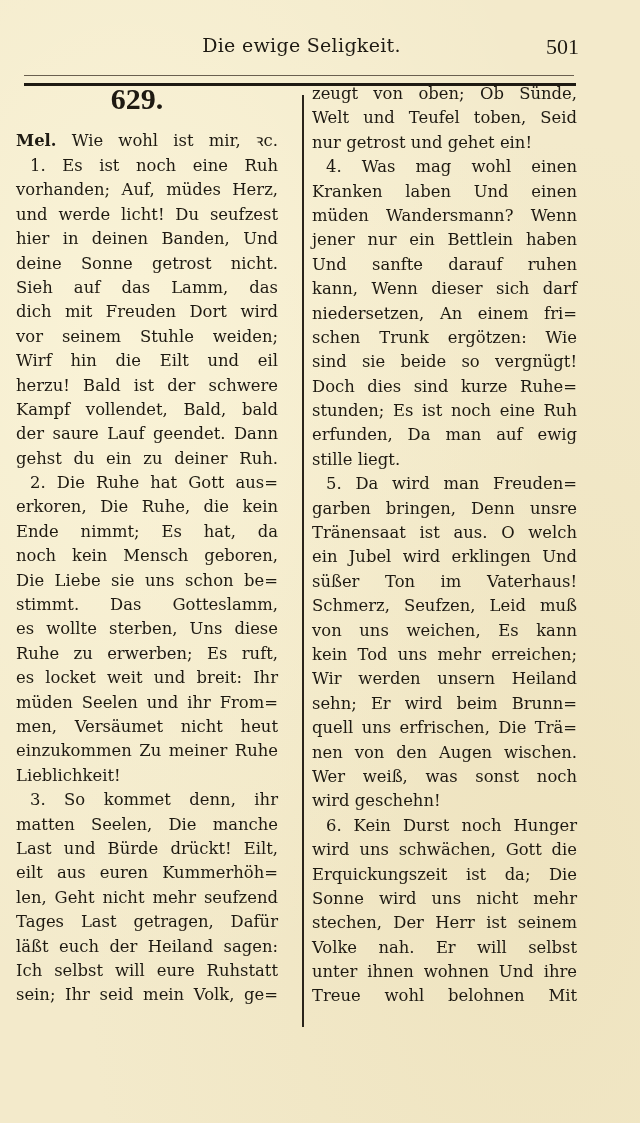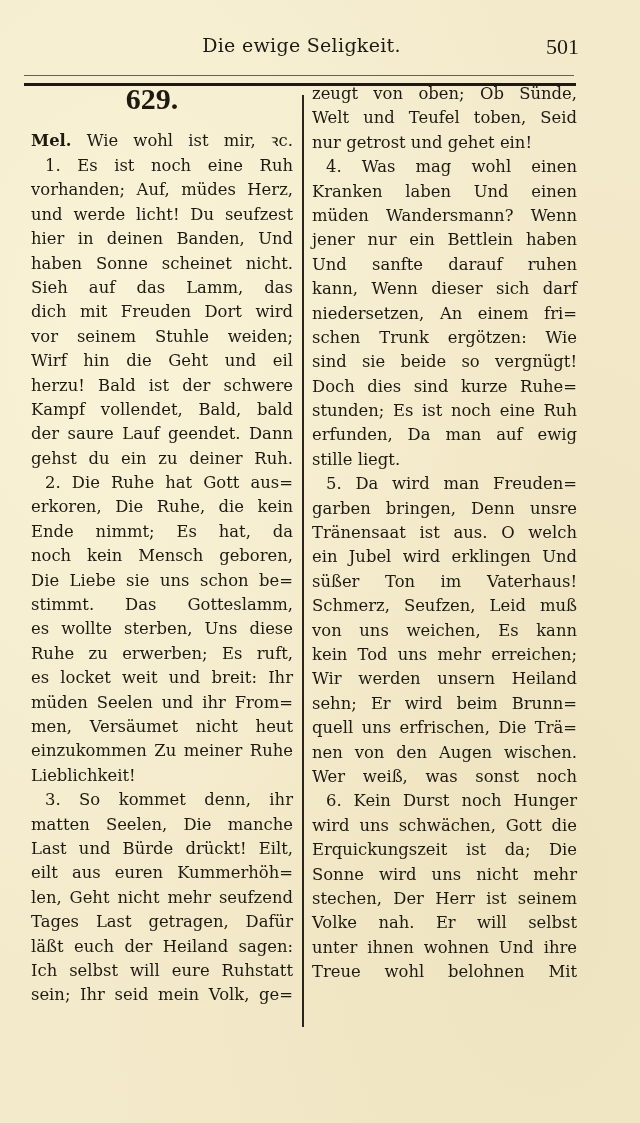--- a/index.html
+++ b/index.html
@@ -72,21 +72,21 @@
       height: 932px;
       background: #2a241a;
     }
     .col {
       position: absolute;
       top: 82px;
       font-family: "DejaVu Serif", serif;
       font-size: 16.4px;
       line-height: 24.4px;
     }
-    .col-left { left: 31px; width: 262px; }
+    .col-left { left: 16px; width: 262px; }
     .col-right { left: 312px; width: 265px; top: 82px; }
     .line {
       display: block;
       white-space: nowrap;
       text-align: justify;
       text-align-last: justify;
       height: 24.4px;
     }
     .line.last {
       text-align-last: left;
@@ -135,25 +135,25 @@
   <div class="col col-left">
     <span class="hymn-number">629.</span>
     <span class="melody-line">
       <span class="melody-label">Mel.</span>
       <span>Wie wohl ist mir, ꝛc.</span>
     </span>
     <span class="line indent">1. Es ist noch eine Ruh</span>
     <span class="line">vorhanden; Auf, müdes Herz,</span>
     <span class="line">und werde licht! Du seufzest</span>
     <span class="line">hier in deinen Banden, Und</span>
-    <span class="line">haben Sonne scheinet nicht.</span>
+    <span class="line">deine Sonne getrost nicht.</span>
     <span class="line">Sieh auf das Lamm, das</span>
     <span class="line">dich mit Freuden Dort wird</span>
     <span class="line">vor seinem Stuhle weiden;</span>
-    <span class="line">Wirf hin die Geht und eil</span>
+    <span class="line">Wirf hin die Eilt und eil</span>
     <span class="line">herzu! Bald ist der schwere</span>
     <span class="line">Kampf vollendet, Bald, bald</span>
     <span class="line">der saure Lauf geendet. Dann</span>
     <span class="line">gehst du ein zu deiner Ruh.</span>
     <span class="line indent">2. Die Ruhe hat Gott aus=</span>
     <span class="line">erkoren, Die Ruhe, die kein</span>
     <span class="line">Ende nimmt; Es hat, da</span>
     <span class="line">noch kein Mensch geboren,</span>
     <span class="line">Die Liebe sie uns schon be=</span>
     <span class="line">stimmt. Das Gotteslamm,</span>
@@ -198,20 +198,21 @@
     <span class="line">ein Jubel wird erklingen Und</span>
     <span class="line">süßer Ton im Vaterhaus!</span>
     <span class="line">Schmerz, Seufzen, Leid muß</span>
     <span class="line">von uns weichen, Es kann</span>
     <span class="line">kein Tod uns mehr erreichen;</span>
     <span class="line">Wir werden unsern Heiland</span>
     <span class="line">sehn; Er wird beim Brunn=</span>
     <span class="line">quell uns erfrischen, Die Trä=</span>
     <span class="line">nen von den Augen wischen.</span>
     <span class="line">Wer weiß, was sonst noch</span>
+    <span class="line last">wird geschehn!</span>
     <span class="line indent">6. Kein Durst noch Hunger</span>
     <span class="line">wird uns schwächen, Gott die</span>
     <span class="line">Erquickungszeit ist da; Die</span>
     <span class="line">Sonne wird uns nicht mehr</span>
     <span class="line">stechen, Der Herr ist seinem</span>
     <span class="line">Volke nah. Er will selbst</span>
     <span class="line">unter ihnen wohnen Und ihre</span>
     <span class="line">Treue wohl belohnen Mit</span>
   </div>
 

